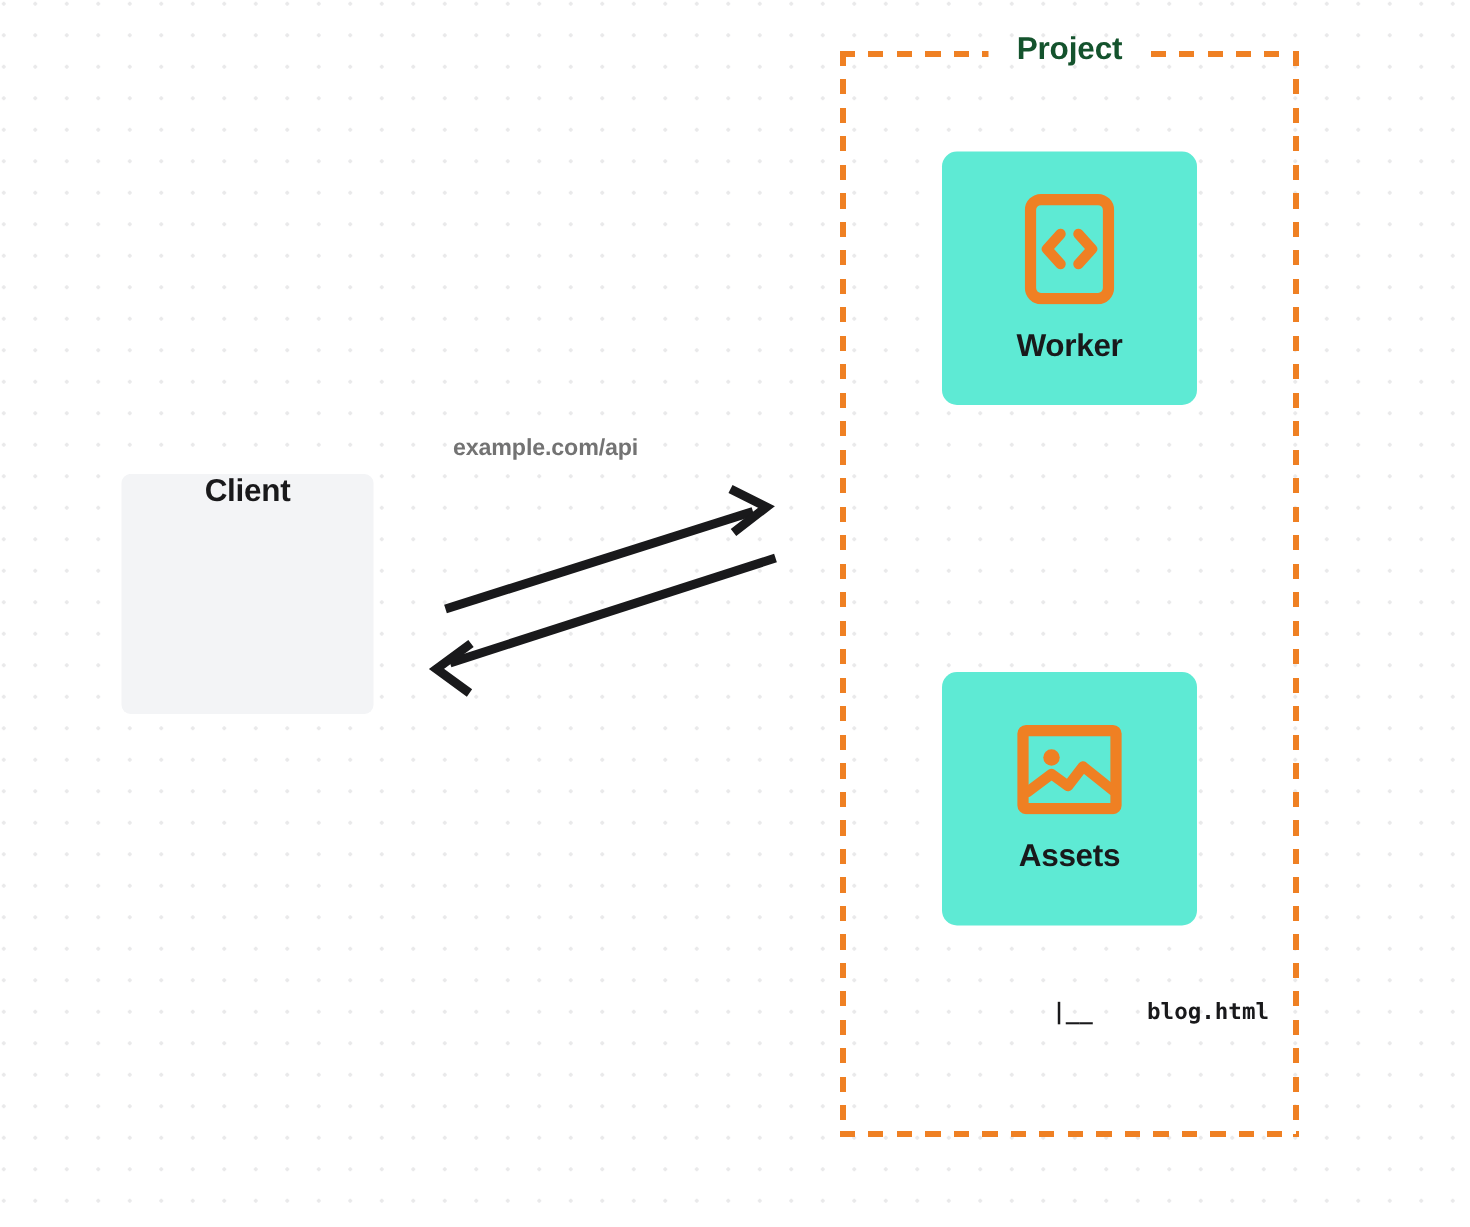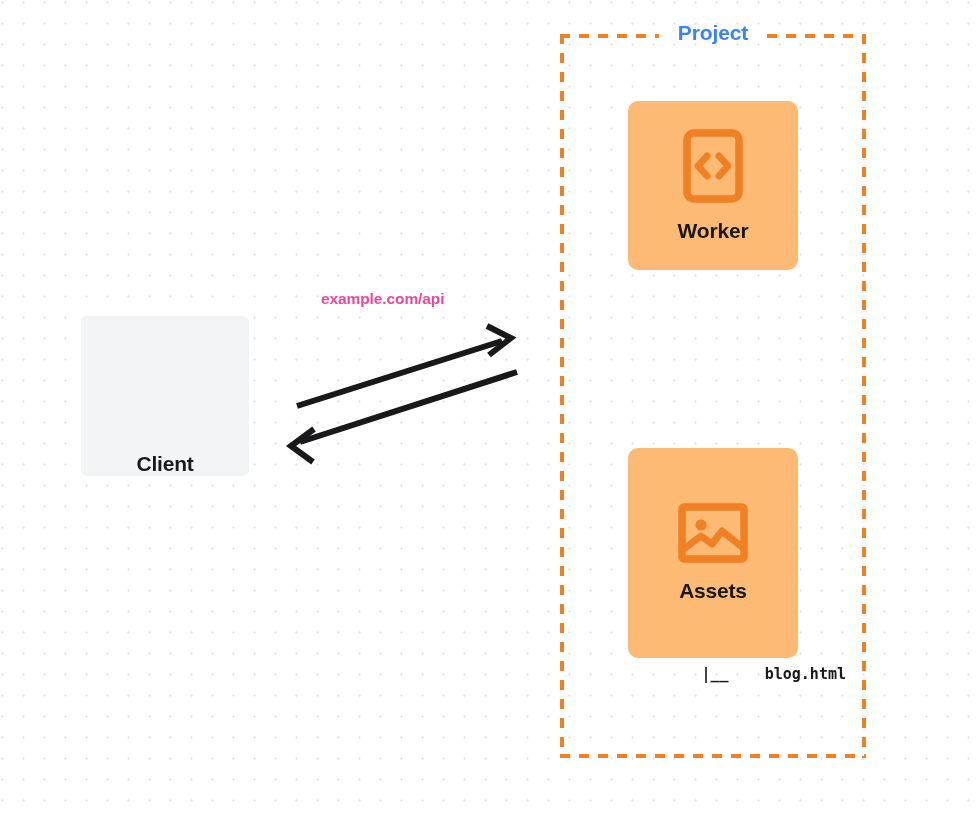--- a/index.html
+++ b/index.html
@@ -26,46 +26,46 @@
   
   #client-node {
     position: absolute;
     left: 81px;
     top: 316px;
     width: 168px;
     height: 160px;
     background: #f3f4f6;
     border-radius: 6px;
     display: flex;
-    align-items: flex-end;
+    align-items: flex-start;
     justify-content: center;
   }
   #client-node .node-label {
     font-size: 21px;
     font-weight: bold;
     color: #19191b;
     letter-spacing: -0.2px;
   }
 
   
   #flow-arrows {
     position: absolute;
     left: 0;
     top: 0;
     width: 980px;
     height: 818px;
     pointer-events: none;
   }
   #request-label {
     position: absolute;
-    left: 321px;
+    left: 302px;
     top: 290px;
     font-size: 15.5px;
     font-weight: bold;
-    color: #ec4899;
+    color: #737373;
     letter-spacing: -0.1px;
     white-space: nowrap;
   }
 
   
   #project-container {
     position: absolute;
     left: 560px;
     top: 34px;
     width: 306px;
@@ -105,47 +105,47 @@
   .edge-top-left { left: 0; width: 99px; }
   .edge-top-right { right: 0; width: 99px; }
 
   #project-title {
     position: absolute;
     top: -13px;
     left: 50%;
     transform: translateX(-50%);
     font-size: 21px;
     font-weight: bold;
-    color: #3b82f6;
+    color: #14532d;
     letter-spacing: -0.1px;
     white-space: nowrap;
     padding: 0 2px;
   }
 
   
   .service-card {
     position: absolute;
-    background: #fdba74;
+    background: #5eead4;
     border-radius: 10px;
     display: flex;
     flex-direction: column;
     align-items: center;
     justify-content: center;
   }
   #worker-card {
     left: 68px;
     top: 67px;
     width: 170px;
     height: 169px;
   }
   #assets-card {
     left: 68px;
     top: 414px;
     width: 170px;
-    height: 210px;
+    height: 169px;
   }
   .service-card .card-label {
     font-size: 21px;
     font-weight: bold;
     color: #19191b;
     letter-spacing: -0.2px;
     margin-top: 16px;
   }
   .service-card .card-icon {
     display: block;

